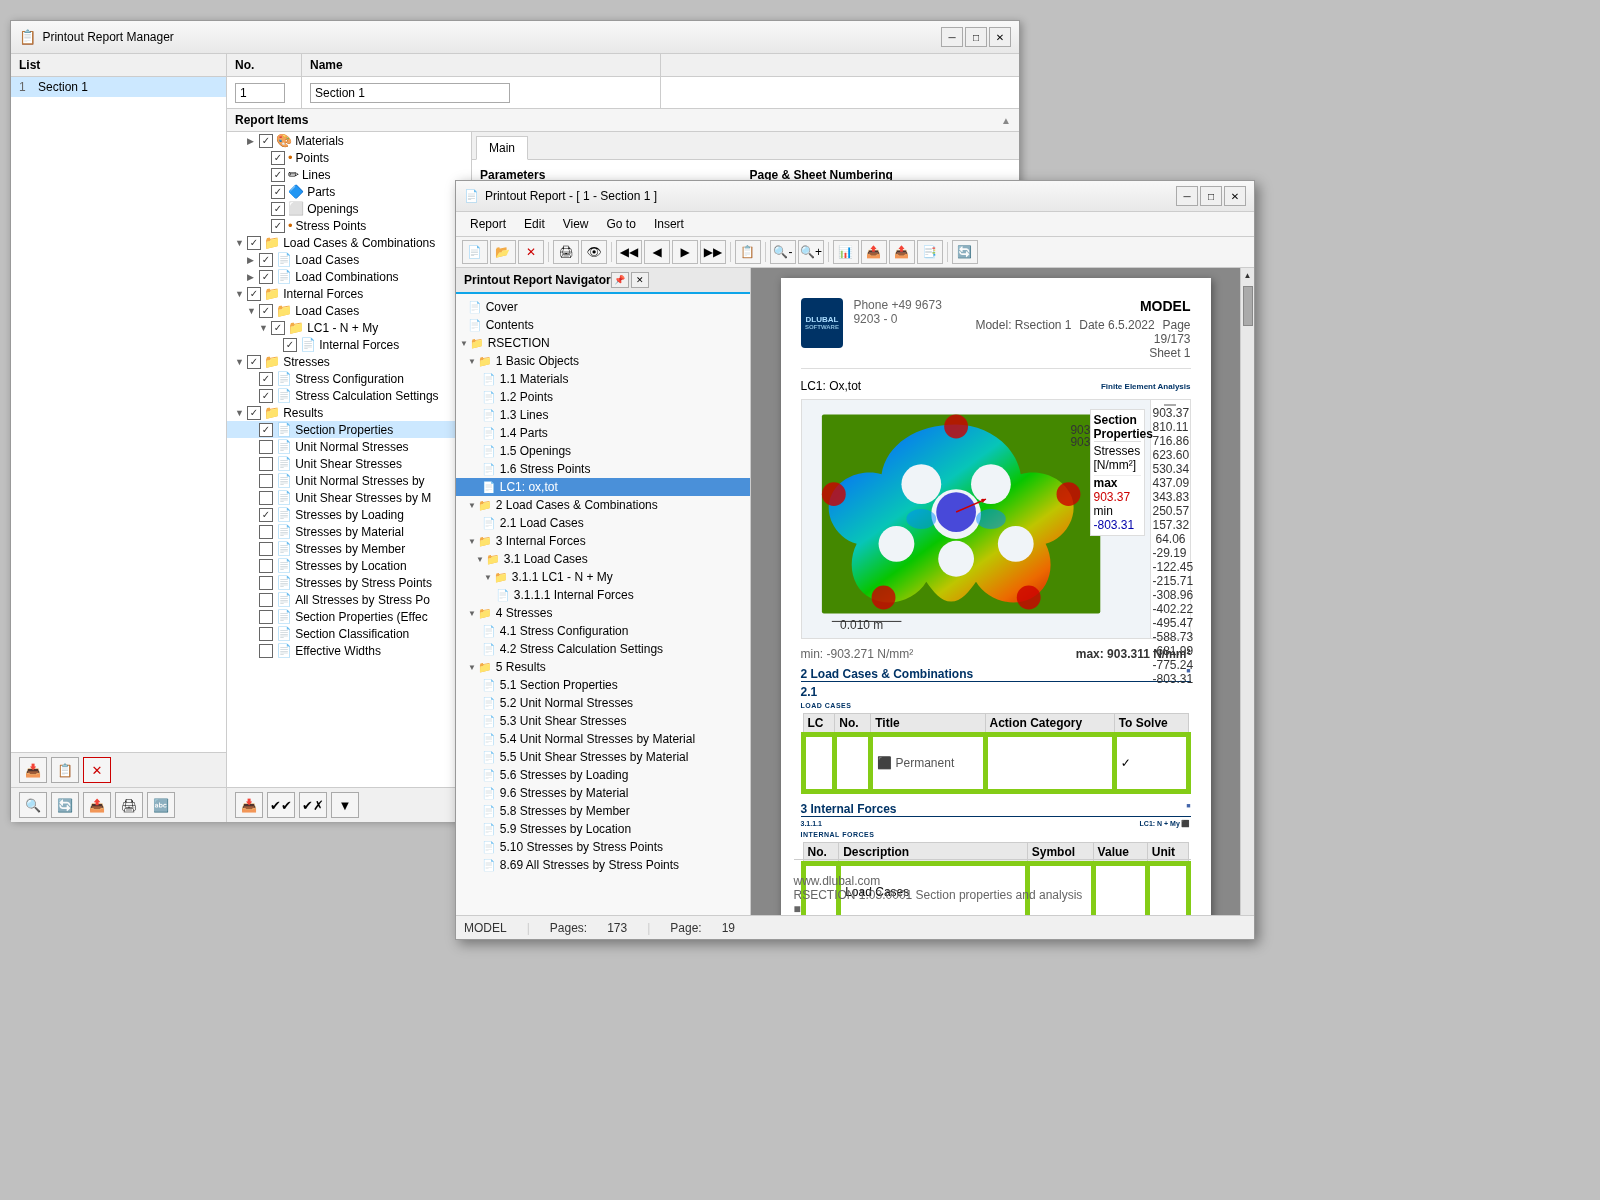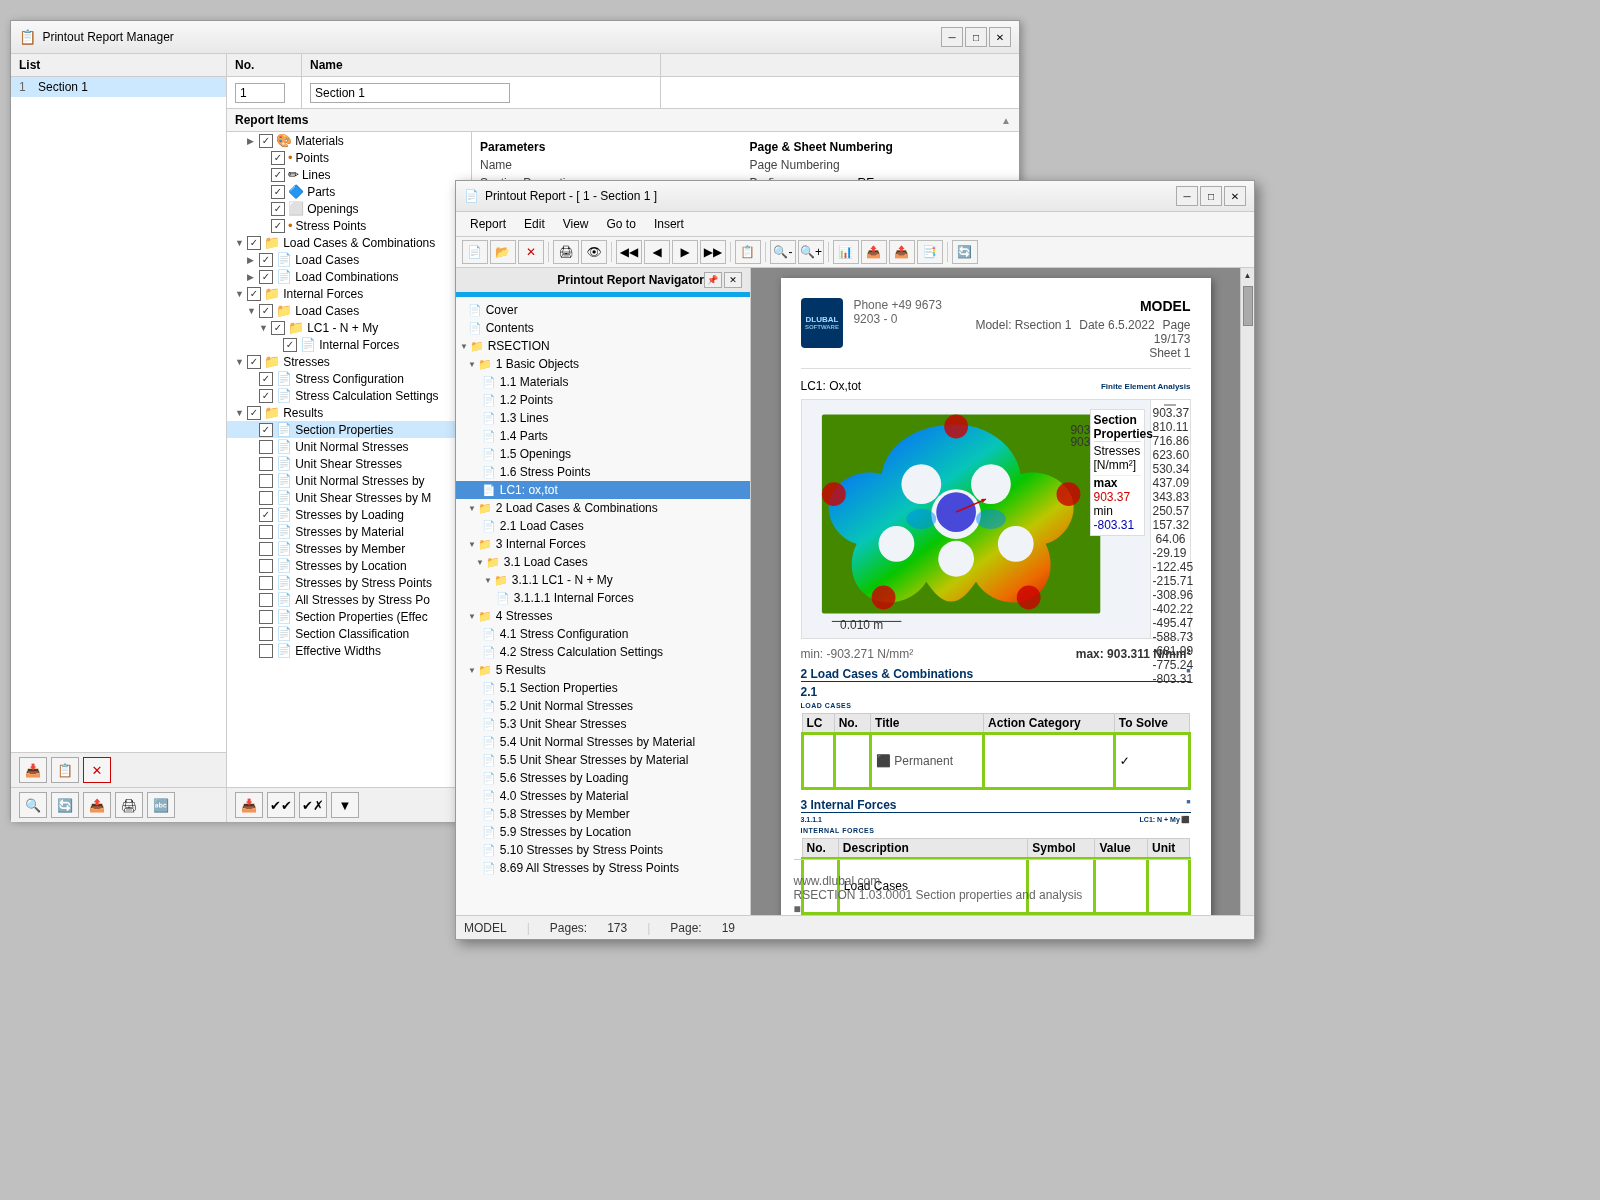--- a/index.html
+++ b/index.html
@@ -257,26 +257,26 @@
     
     .navigator-panel {
       width: 295px;
       border-right: 1px solid #ccc;
       background: #f8f8f8;
       display: flex;
       flex-direction: column;
     }
     .nav-header {
       background: #e8e8e8;
-      border-bottom: 5px solid #0ea5e9;
+      border-bottom: 2px solid #0ea5e9;
       padding: 4px 8px;
       font-weight: bold;
       display: flex;
       align-items: center;
-      justify-content: flex-end;
+      justify-content: flex-start;
     }
     .nav-header-btns { display: flex; gap: 2px; }
     .nav-btn {
       width: 18px; height: 16px;
       border: 1px solid #aaa;
       background: #f0f0f0;
       cursor: pointer;
       display: flex; align-items: center; justify-content: center;
       font-size: 9px;
     }
@@ -342,21 +342,21 @@
       font-size: 7px;
       margin-top: 4px;
     }
     .mini-table th {
       background: #e8e8e8;
       border: 1px solid #ccc;
       padding: 2px 4px;
       text-align: left;
     }
     .mini-table td {
-      border: 3px solid #84cc16;
+      border: 5px solid #84cc16;
       padding: 19px 4px;
     }
     .section-heading {
       font-size: 10px;
       font-weight: bold;
       color: #003366;
       border-bottom: 1px solid #003366;
       margin: 6px 0 3px 0;
       display: flex;
       justify-content: space-between;
@@ -733,20 +733,23 @@
             <div class="tree-item">
               <span style="display:inline-block;width:16px;"></span>
               <span class="tree-arrow"> </span>
               <span class="tree-checkbox"></span>
               <span class="tree-icon" style="color:#4488ff;">📄</span>
               <span class="tree-label">Effective Widths</span>
             </div>
           </div>
 
           <div class="main-panel">
+            <div class="main-tabs">
+              <div class="tab active">Main</div>
+            </div>
             <div class="params-area">
               <div class="params-grid">
                 <div class="param-section">
                   <div class="param-title">Parameters</div>
                   <div class="param-row">
                     <span class="param-label">Name</span>
                   </div>
                   <div class="param-row">
                     <span class="param-label">Section Properties</span>
                   </div>
@@ -1002,21 +1005,21 @@
 
         <div class="nav-item">
           <span style="display:inline-block;width:22px;"></span>
           <span class="nav-icon">📄</span>
           <span>5.6 Stresses by Loading</span>
         </div>
 
         <div class="nav-item">
           <span style="display:inline-block;width:22px;"></span>
           <span class="nav-icon">📄</span>
-          <span>4.0 Stresses by Material</span>
+          <span>9.6 Stresses by Material</span>
         </div>
 
         <div class="nav-item">
           <span style="display:inline-block;width:22px;"></span>
           <span class="nav-icon">📄</span>
           <span>5.8 Stresses by Member</span>
         </div>
 
         <div class="nav-item">
           <span style="display:inline-block;width:22px;"></span>

